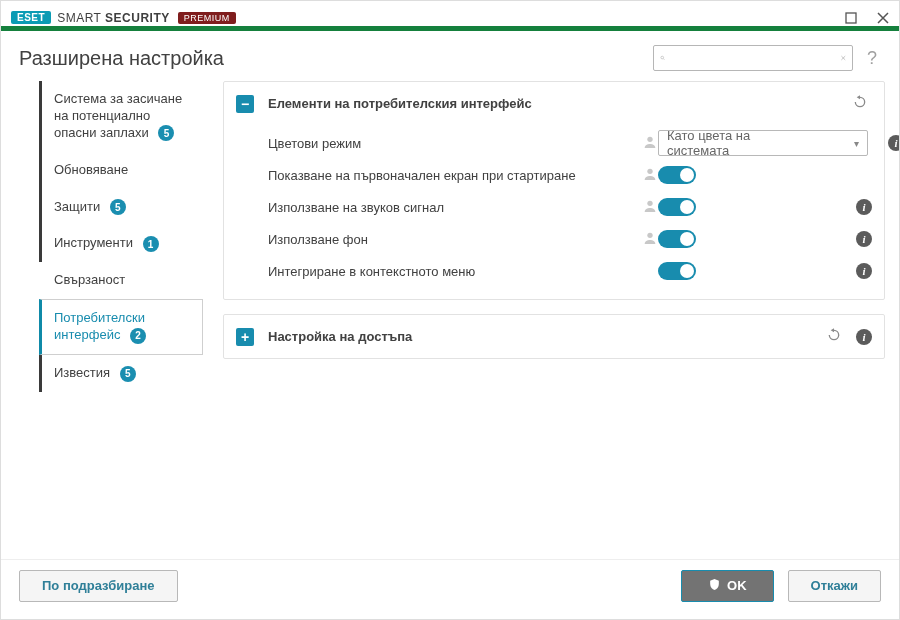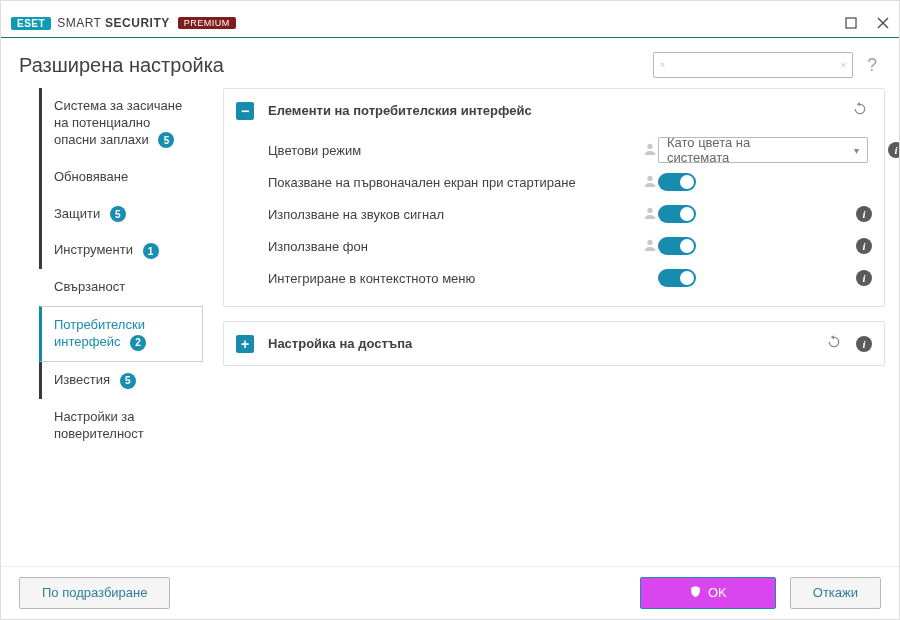--- a/index.html
+++ b/index.html
@@ -7,24 +7,24 @@
     font-family: "Segoe UI", Arial, sans-serif;
     font-size: 13px;
     color: #414141;
     background: #fff;
     width: 900px; height: 620px;
     overflow: hidden;
     border: 1px solid #ddd;
   }
   
   .titlebar {
-    height: 37px;
+    height: 30px;
     display: flex; align-items: center;
     padding: 8px 8px 0 10px;
-    border-bottom: 1px solid #15803d;
+    border-bottom: 5px solid #15803d;
   }
   .brand { display: flex; align-items: center; gap: 6px; font-size: 12px; color: #4a4a4a; letter-spacing: .5px; }
   .brand-eset {
     background:#0b9bb4; color:#fff; font-weight:700; font-size:10px;
     padding:1px 6px; border-radius:2px;
   }
   .brand-smart { font-weight: 400; color:#3f3f3f; }
   .brand-sec   { font-weight: 700; color:#3f3f3f; }
   .brand-badge {
     background:#7f1d1d; color:#fff; font-size:9px; padding:1px 6px;
@@ -173,27 +173,27 @@
     display:flex; align-items:center;
     padding: 0 18px;
     border-top:1px solid #eee;
   }
   .btn {
     height:32px; padding:0 22px;
     border:1px solid #b8b8b8;
     background:#f5f5f5;
     color:#2f7f98;
     border-radius:2px;
-    font-size:13px; font-weight:400;
+    font-size:13px; font-weight:700;
     cursor:pointer;
     display:inline-flex; align-items:center; gap:6px;
   }
   .btn.primary {
-    background:#d946ef; border-color:#188cae; color:#fff;
-    padding: 0 48px;
+    background:#737373; border-color:#188cae; color:#fff;
+    padding: 0 26px;
   }
   .footer-spacer{ flex:1; }
   .btn + .btn { margin-left:14px; }
   .shield-icon svg { width:13px; height:13px; }
 </style>
 </head>
 <body>
 
 <div class="titlebar">
   <div class="brand">
@@ -256,23 +256,20 @@
       <span class="nav-label">Свързаност</span>
     </div>
     <div class="nav-item active">
       <span class="nav-label">Потребителски интерфейс</span>
       <span class="badge">2</span>
     </div>
     <div class="nav-item marked">
       <span class="nav-label">Известия</span>
       <span class="badge">5</span>
     </div>
-    <div class="nav-item">
-      <span class="nav-label">Настройки за поверителност</span>
-    </div>
   </div>
 
   <div class="main">
 
     <div class="panel">
       <div class="panel-head">
         <span class="expander">−</span>
         <span>Елементи на потребителския интерфейс</span>
         <span class="panel-head-spacer"></span>
         <span class="undo-icon">

